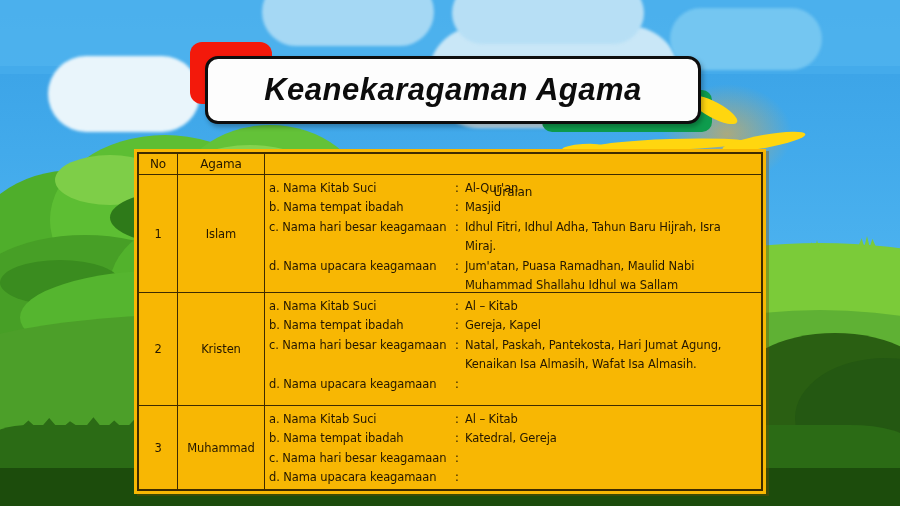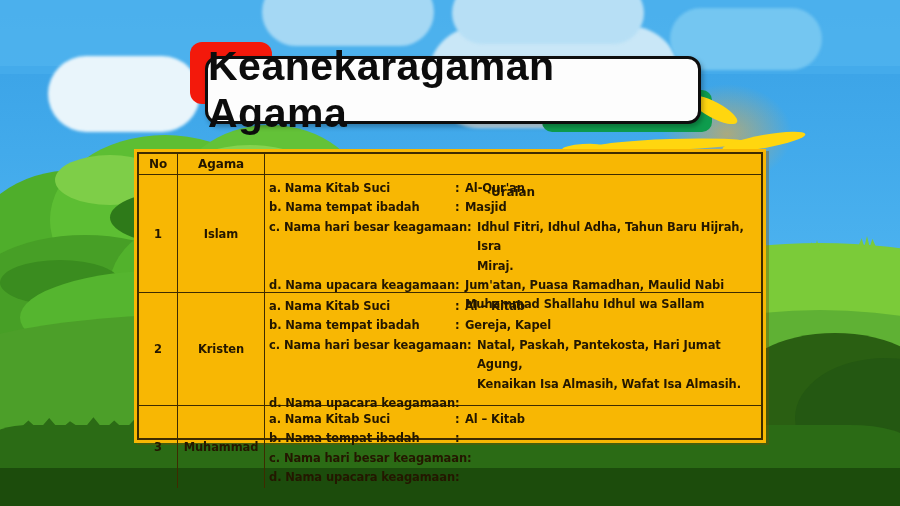--- a/index.html
+++ b/index.html
@@ -63,24 +63,24 @@
     background:radial-gradient(closest-side,rgba(255,170,40,.55),rgba(255,170,40,0));}
   .flame{background:#FFD60F;border-radius:50%;}
   .fl1{left:594px;top:139px;width:152px;height:11px;transform:rotate(-2deg);}
   .fl2{left:688px;top:102px;width:52px;height:16px;transform:rotate(28deg);}
   .fl3{left:722px;top:135px;width:84px;height:13px;transform:rotate(-10deg);}
   .fl4{left:562px;top:144px;width:42px;height:8px;transform:rotate(-4deg);}
   .titleCard{left:205px;top:56px;width:490px;height:62px;background:#FDFDFD;
     border:3.5px solid #0E0E0E;border-radius:13px;box-shadow:2px 3px 5px rgba(0,0,0,.28);
     display:flex;align-items:center;justify-content:center;}
   .titleText{font-family:"Liberation Sans","DejaVu Sans",sans-serif;
-    font-size:41px;font-weight:bold;color:#0C0C0C;letter-spacing:.5px;}
-  
-  .tbl{left:134px;top:149px;width:632px;height:294px;background:#F8B703;
-    box-shadow:3px 2px 0 rgba(120,75,0,.35);font-weight:bold;}
+    font-size:31px;font-weight:bold;font-style:italic;color:#0C0C0C;letter-spacing:.5px;}
+  
+  .tbl{left:134px;top:149px;width:632px;height:345px;background:#F8B703;
+    box-shadow:3px 2px 0 rgba(120,75,0,.35);}
   .tblInner{position:absolute;left:3px;top:3px;right:3px;bottom:3px;
     border:2px solid #3E2B00;display:flex;flex-direction:column;
     color:#241700;font-size:11.5px;letter-spacing:-.1px;}
   .hrow{display:flex;height:20px;border-bottom:1.5px solid #3E2B00;flex:0 0 auto;}
   .trow{display:flex;border-bottom:1.5px solid #3E2B00;flex:0 0 auto;}
   .trow:last-child{border-bottom:none;flex:1 1 auto;}
   .cNo{flex:0 0 38px;border-right:1.5px solid #3E2B00;display:flex;align-items:center;justify-content:center;}
   .cAg{flex:0 0 86px;border-right:1.5px solid #3E2B00;display:flex;align-items:center;justify-content:center;}
   .cUr{flex:1;padding:4px 2px 0 4px;}
   .hrow .cUr{display:flex;align-items:center;justify-content:center;padding:0;font-size:12px;margin-top:38px;}
@@ -220,20 +220,21 @@
         <div class="cAg">Muhammad</div>
         <div class="cUr">
           <div class="uitem">
             <span class="ulbl">a. Nama Kitab Suci</span>
             <span class="usep">:</span>
             <span class="uval">Al – Kitab</span>
           </div>
           <div class="uitem">
             <span class="ulbl">b. Nama tempat ibadah</span>
             <span class="usep">:</span>
+            <span class="uval">Katedral, Gereja</span>
           </div>
           <div class="uitem">
             <span class="ulbl">c. Nama hari besar keagamaan</span>
             <span class="usep">:</span>
           </div>
           <div class="uitem">
             <span class="ulbl">d. Nama upacara keagamaan</span>
             <span class="usep">:</span>
           </div>
         </div>

